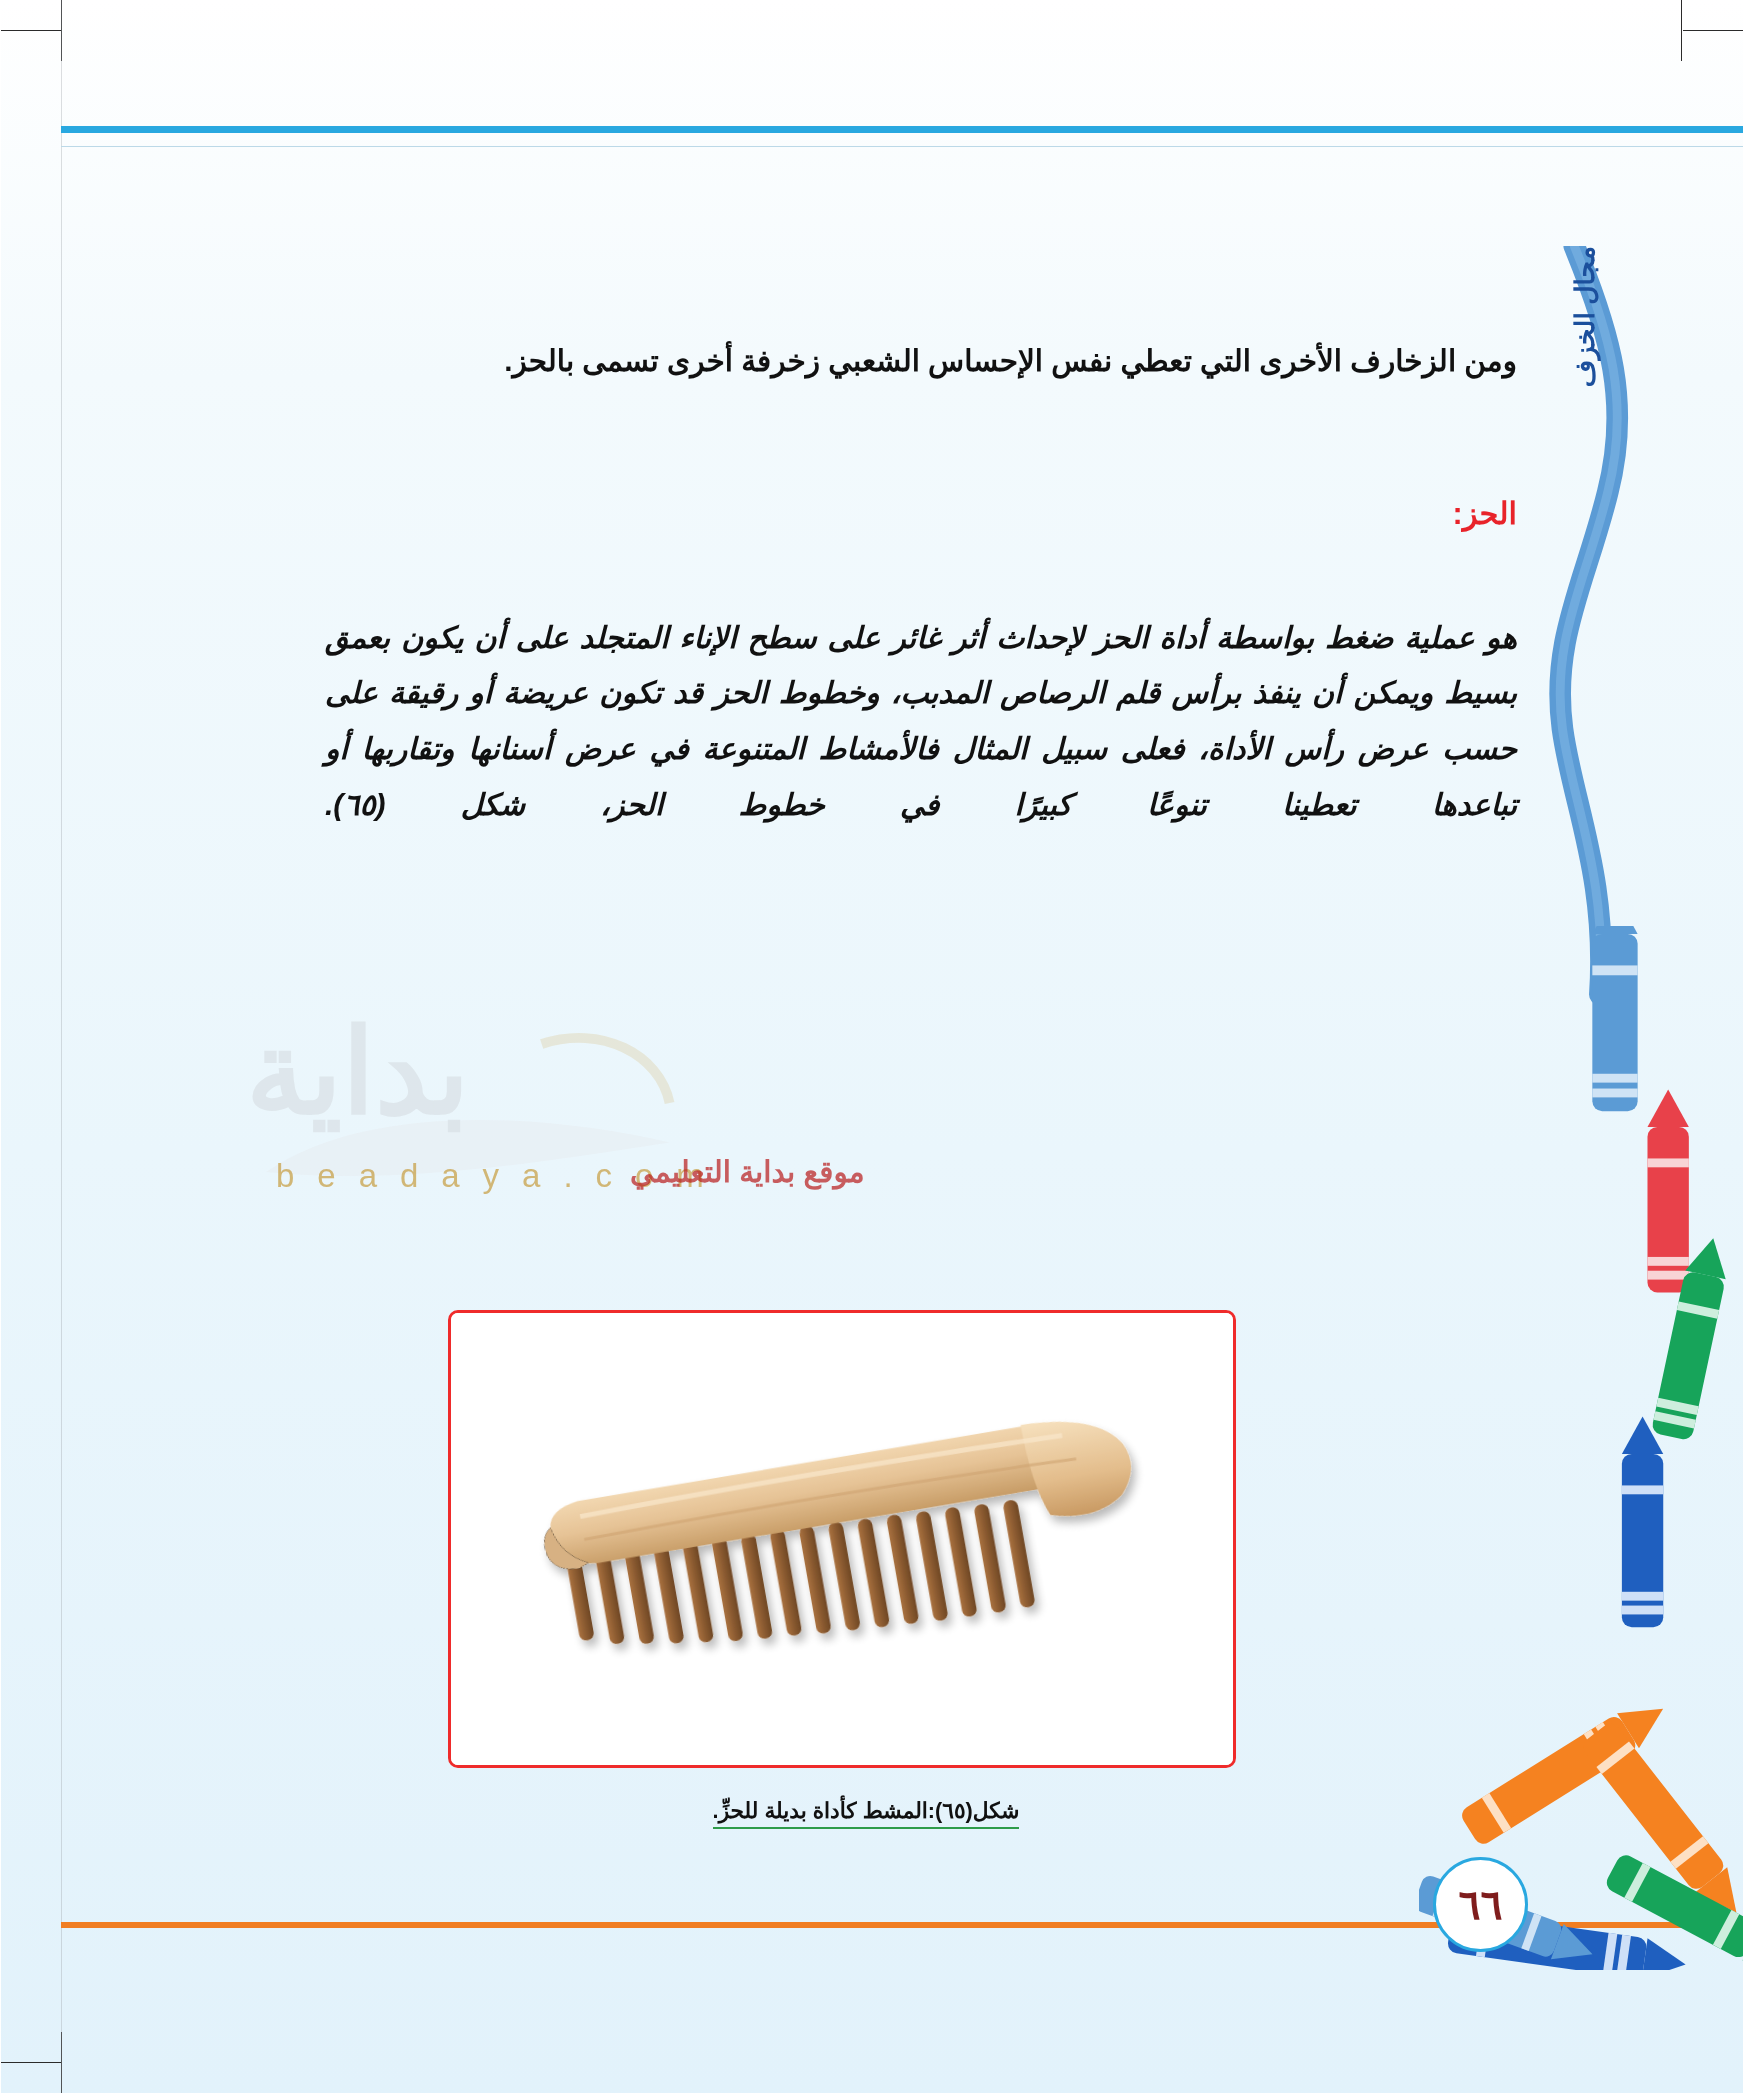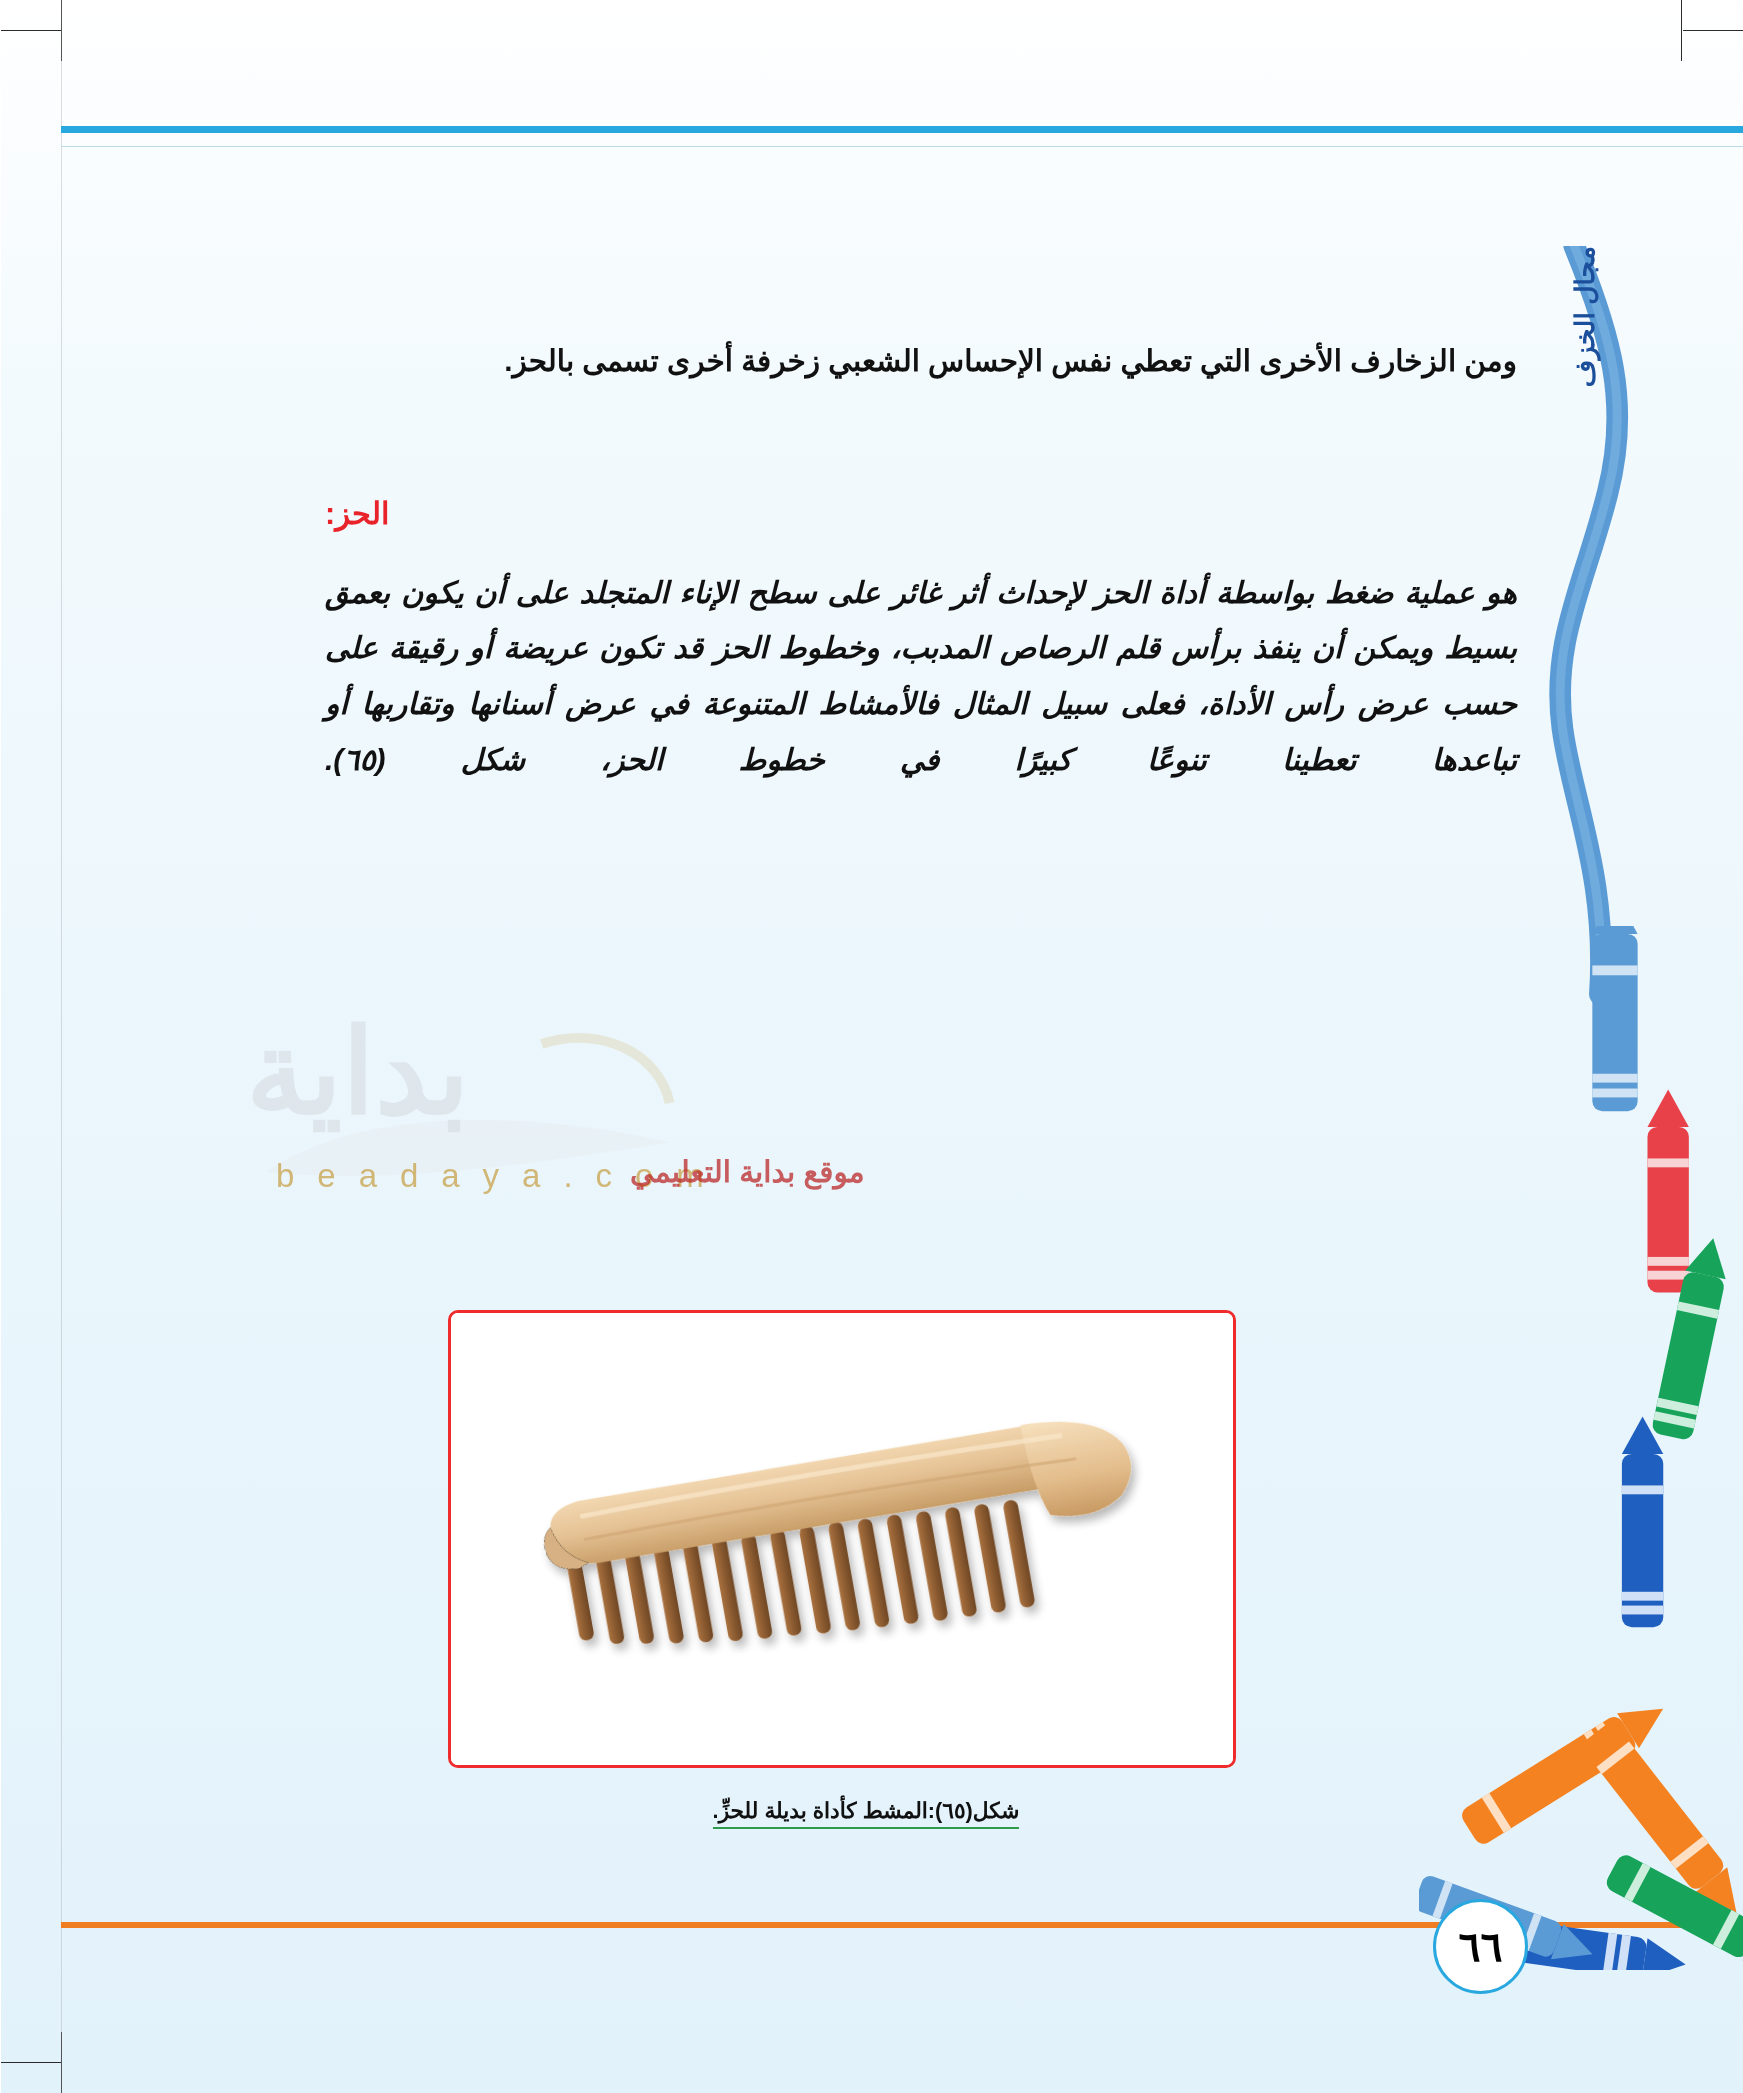--- a/index.html
+++ b/index.html
@@ -73,25 +73,25 @@
     font-weight: 700;
     text-align: justify;
     text-align-last: justify;
     margin-bottom: 5.9px;
     letter-spacing: 0;
   }
   .para.last-line-right { text-align-last: right; }
 
   .section-title {
     margin-top: 108px;
-    margin-bottom: 34px;
+    margin-bottom: 79px;
     font-size: 30.5px;
     font-weight: 700;
     color: #e8232a;
-    text-align: left;
+    text-align: right;
   }
 
   .body-block {
     font-size: 30px;
     line-height: 1.86;
     font-weight: 700;
     color: #111;
     text-align: justify;
     text-align-last: justify;
     font-style: italic;
@@ -164,32 +164,32 @@
     top: 926px;
     width: 325px;
     height: 1044px;
     pointer-events: none;
   }
 
   
   .page-badge {
     position: absolute;
     left: 1433px;
-    top: 1899px;
+    top: 1857px;
     width: 95px;
     height: 95px;
     border-radius: 50%;
     background: #ffffff;
     border: 3.9px solid #29a8e0;
     display: flex;
     align-items: center;
     justify-content: center;
     font-size: 41px;
     font-weight: 700;
-    color: #000000;
+    color: #7f1d1d;
   }
 
   
   .watermark {
     position: absolute;
     left: 246px;
     top: 985px;
     width: 611px;
     height: 246px;
     pointer-events: none;

